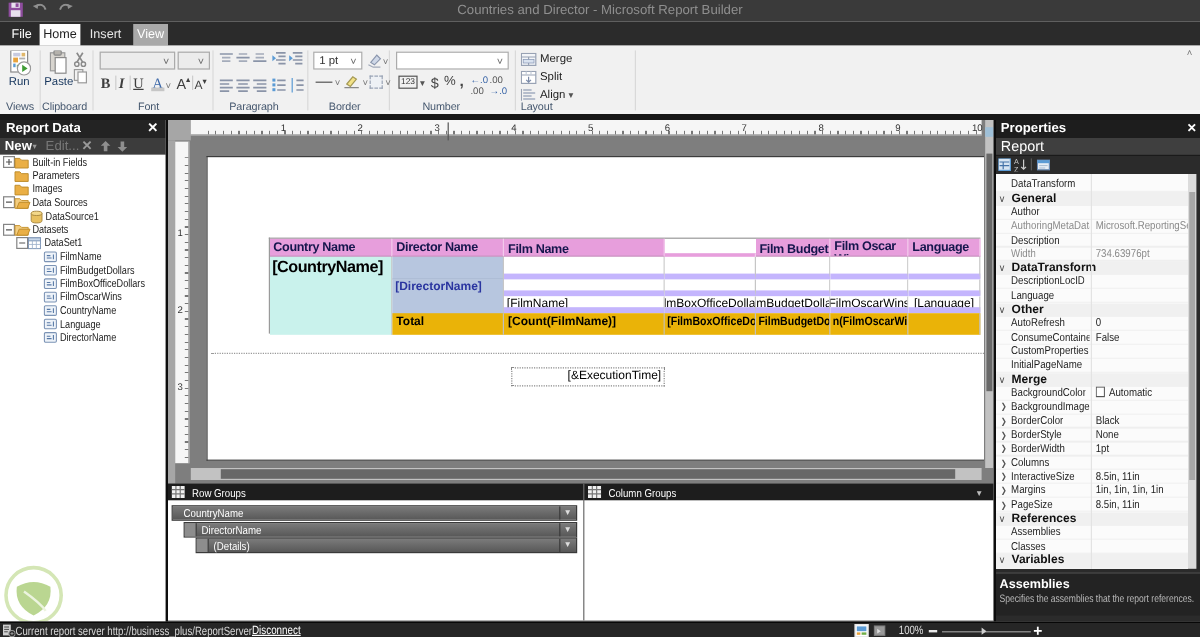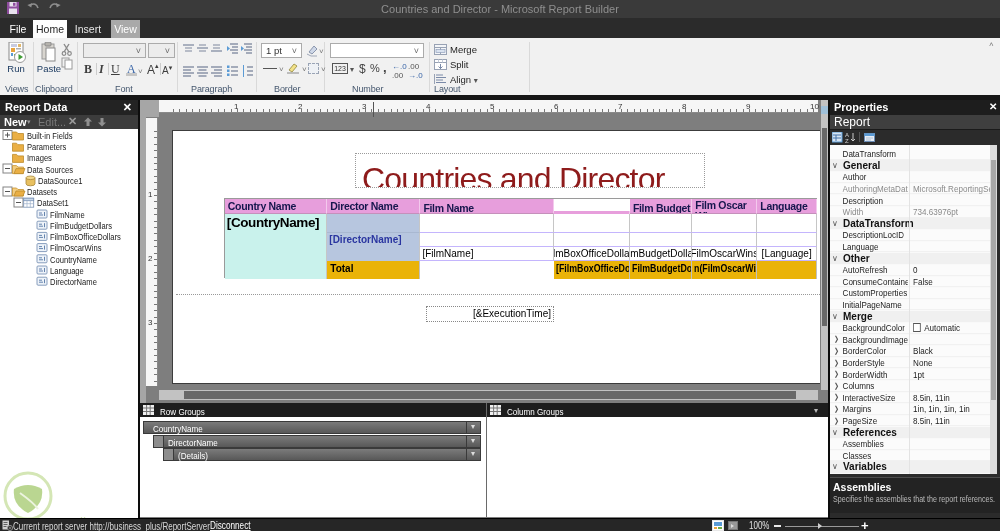--- a/index.html
+++ b/index.html
@@ -33,21 +33,21 @@
 
 #status { left:0; top:518px; width:1000px; height:13px; background:#262626; border-top:1px solid #000; color:#d8d8d8; font-size:10px; }
 .pill { position:absolute; height:13px; background:linear-gradient(#7b7b7b,#585858); border:1px solid #3a3a3a; color:#fff; font-size:10px; }
 .pill span { position:absolute; left:14px; top:1px; font-size:9.5px; transform:scaleX(0.85); transform-origin:0 0; }
 .pill i { position:absolute; right:1px; top:0px; width:13px; height:11px; border-left:1px solid #3a3a3a; font-style:normal; font-size:8px; text-align:center; color:#ddd; }
 .pill b { position:absolute; left:0; top:0; width:10px; height:11px; background:#8d8d8d; border-right:1px solid #3a3a3a; }
 .tick-num { position:absolute; top:2px; font-size:8px; color:#333; }
 .vtick-num { position:absolute; left:2px; font-size:8px; color:#333; }
 
 .hdrcell { position:absolute; background:#e79edc; color:#16164d; font-size:10.5px; letter-spacing:-0.3px; font-weight:bold; overflow:hidden; white-space:nowrap; padding:1px 0 0 3px; border-right:1px solid #f3c9ec; border-bottom:1px solid #c590bb; height:15px; }
-.wcell { position:absolute; background:#fff; border-right:1px solid #c6c6c6; border-bottom:1px solid #c4b5fd; overflow:hidden; white-space:nowrap; font-size:10px; color:#000; }
+.wcell { position:absolute; background:#fff; border-right:1px solid #c6c6c6; border-bottom:5px solid #c4b5fd; overflow:hidden; white-space:nowrap; font-size:10px; color:#000; }
 .tcell { position:absolute; background:#eab308; border-right:1px solid #c0c0c0; overflow:hidden; white-space:nowrap; font-size:10px; color:#000; font-weight:bold; padding:2px 0 0 3px; }
 
 .prow { position:absolute; left:10px; width:176px; height:11.6px; font-size:9.5px; color:#1c1c1c; white-space:nowrap; transform:scaleX(0.85); transform-origin:0 0; }
 .pcat { position:absolute; left:0px; width:160px; height:11.6px; font-size:10px; font-weight:bold; color:#111; background:#f0f0f0; white-space:nowrap; }
 .pval { position:absolute; left:86px; top:0px; width:91px; overflow:hidden; }
 .ctr { position:absolute; left:50%; top:1px; transform:translateX(-50%); white-space:nowrap; }
 </style>
 </head>
 <body>
 <div class="abs" id="titlebar">
@@ -364,23 +364,20 @@
   <div class="abs" id="vruler" style="left:6px; top:18px; width:12px; height:268px; background:#f6f6f6; border-right:1px solid #8a8a8a">
   <div style="position:absolute;left:8px;top:13px;width:3px;height:255px;background:repeating-linear-gradient(#777 0px,#777 1px,transparent 1px,transparent 6.4px)"></div>
   <span class="vtick-num" style="top:72px">1</span>
   <span class="vtick-num" style="top:136px">2</span>
   <span class="vtick-num" style="top:200px">3</span>
 </div>
   <div class="abs" style="left:233px; top:2px; width:1px; height:15px; background:#555"></div>
 
   <div class="abs" id="page" style="left:32px; top:30px; width:648px; height:254px; background:#fff; border:1px solid #3c3c3c; border-right:none">
 
-    <div class="abs" style="left:182px; top:21.5px; width:350px; height:35px; border:1px dotted #9a9a9a; overflow:hidden; text-align:left">
-      <div style="font-size:32px; color:#8e1b1b; margin-top:10.5px; margin-left:6px; letter-spacing:-0.8px; line-height:30px">Countries and Director</div>
-    </div>
 
     <div class="abs" id="rtable" style="left:50.8px; top:66.5px; width:593px; height:80px; border:1px solid #9a9a9a; border-right:none; border-bottom:none">
       <div class="hdrcell" style="left:0px; top:0px; width:102.5px;">Country Name</div>
       <div class="hdrcell" style="left:102.5px; top:0px; width:93.1px;">Director Name</div>
       <div class="hdrcell" style="left:195.6px; top:0px; width:133.3px; padding-top:3px">Film Name</div>
       <div class="hdrcell" style="left:328.9px; top:12px; width:76.2px; padding-top:19px">Film Box Office</div>
       <div class="hdrcell" style="left:405.1px; top:0px; width:62.4px; padding-top:3px">Film Budget</div>
       <div class="hdrcell" style="left:467.5px; top:0px; width:65px; line-height:11px; white-space:normal">Film Oscar Wins</div>
       <div class="hdrcell" style="left:532.5px; top:0px; width:59.7px;">Language</div>
 
@@ -409,20 +406,21 @@
           <span class="ctr">[FilmBudgetDollars]</span>
         </div>
       <div class="wcell" style="left:467.5px; top:48.5px; width:65px; height:14px">
           <span class="ctr">[FilmOscarWins]</span>
         </div>
       <div class="wcell" style="left:532.5px; top:48.5px; width:59.7px; height:14px">
           <span class="ctr">[Language]</span>
         </div>
 
       <div class="tcell" style="left:102.5px; top:62.5px; width:93.1px; height:17.5px">Total</div>
+      <div class="tcell" style="left:195.6px; top:62.5px; width:133.3px; height:17.5px">[Count(FilmName)]</div>
       <div class="tcell" style="left:328.9px; top:62.5px; width:76.2px; height:17.5px; padding-left:2px"><span style="display:inline-block; transform:scaleX(0.88); transform-origin:0 0">[FilmBoxOfficeDol</span></div>
       <div class="tcell" style="left:405.1px; top:62.5px; width:62.4px; height:17.5px; padding-left:2px"><span style="display:inline-block; transform:scaleX(0.88); transform-origin:0 0">FilmBudgetDo</span></div>
       <div class="tcell" style="left:467.5px; top:62.5px; width:65px; height:17.5px; padding-left:2px"><span style="display:inline-block; transform:scaleX(0.88); transform-origin:0 0">n(FilmOscarWi</span></div>
       <div class="tcell" style="left:532.5px; top:62.5px; width:59.7px; height:17.5px"></div>
     </div>
 
     <div class="abs" style="left:3px; top:162.5px; width:644px; height:0; border-top:1px dotted #999"></div>
 
     <div class="abs" style="left:253px; top:174.5px; width:128px; height:16px; border:1px dotted #888; font-size:10px; color:#000; text-align:right; padding:1px 2px 0 0">[&amp;ExecutionTime]</div>
   </div>

